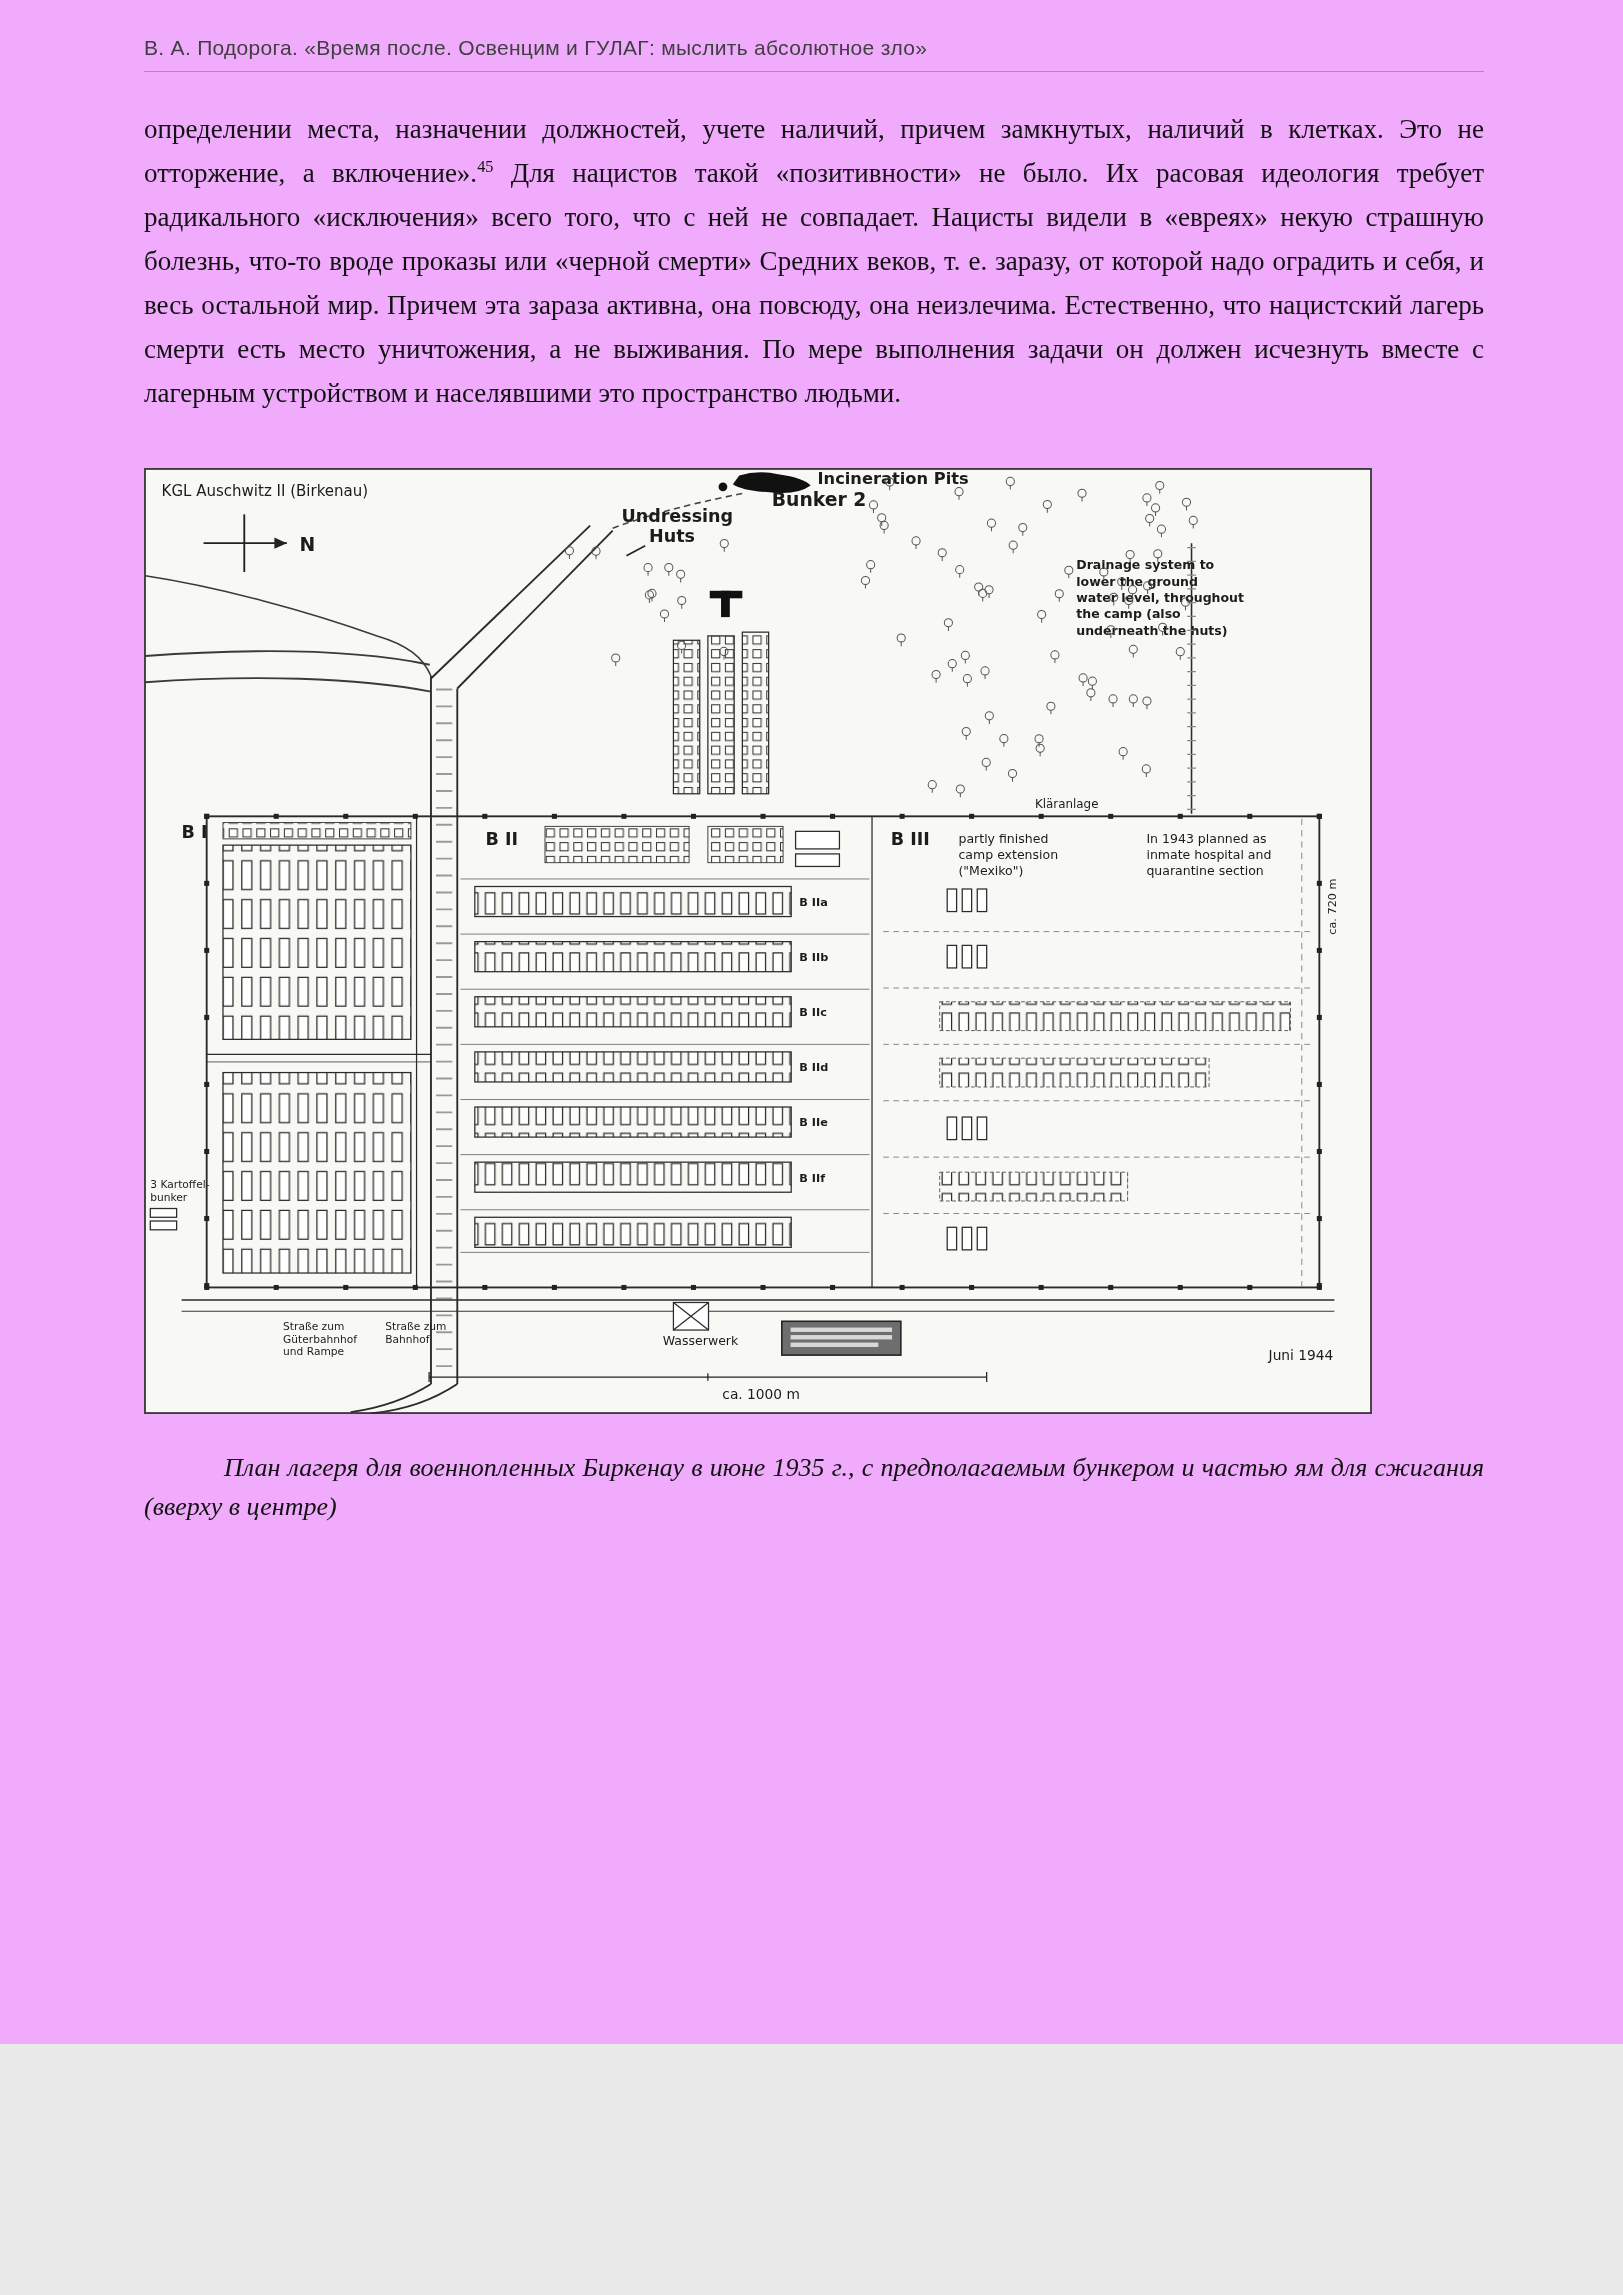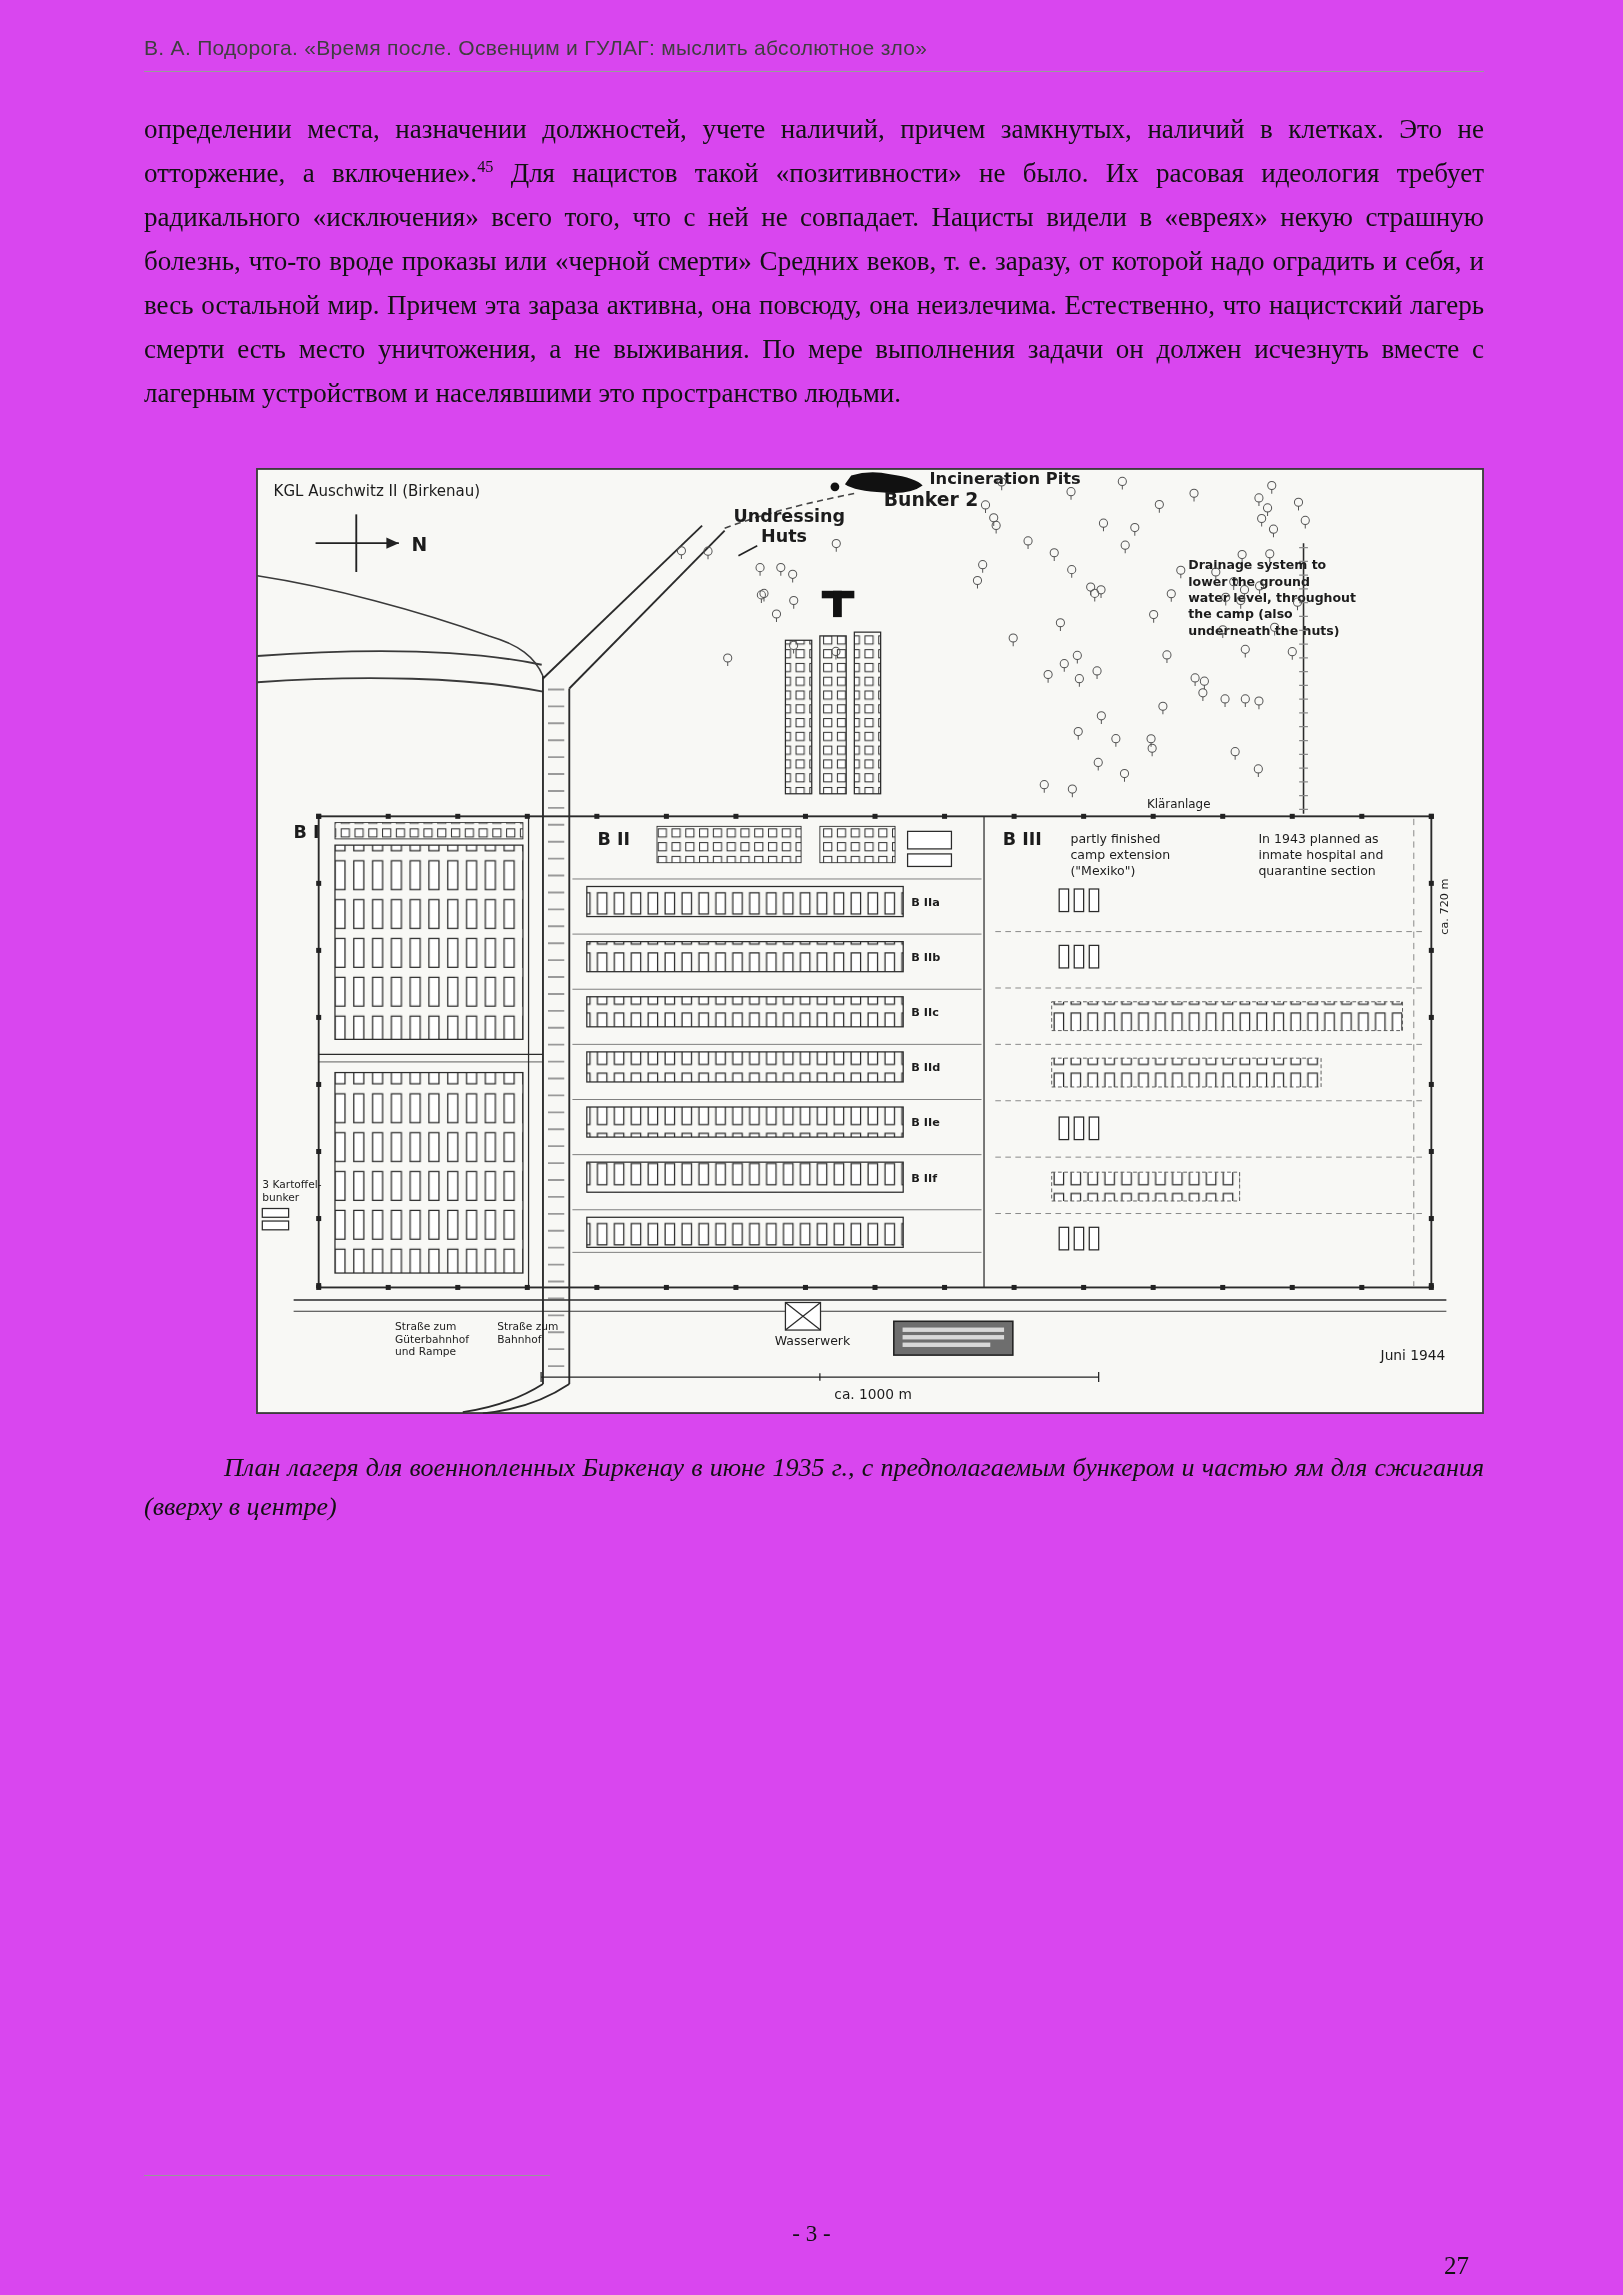--- a/index.html
+++ b/index.html
@@ -1,24 +1,24 @@
 <!DOCTYPE html>
 <html style="font-size:10px"><head>
 <meta charset="utf-8">
 <style>
   *{box-sizing:border-box}
   body{margin:0;background:#e9e9e9}
-  .page{width:1623px;height:2295px;position:relative;background:#d946ef;overflow:hidden;
+  .page{width:1623px;height:2044px;position:relative;background:#f0abfc;overflow:hidden;
         font-family:"Liberation Serif",serif;color:#121212}
   .content{padding:36px 139px 0 144px}
   .running-header{font-family:"Liberation Sans",sans-serif;font-size:21px;color:#3f3f3f;letter-spacing:0.3px}
   .header-rule{border:none;border-top:1.3px solid #9a9a9a;margin:11.3px 0 0}
   .body-paragraph{font-size:27px;line-height:1.63;text-align:justify;margin:35px 0 0}
   .body-paragraph sup{font-size:16.3px;line-height:0}
-  .map-figure{margin:53px 0 0;display:flex;justify-content:flex-end}
+  .map-figure{margin:53px 0 0;display:flex;justify-content:flex-start}
   .map-figure svg{display:block;background:#fbfbf9}
   svg text{font-family:"DejaVu Sans",sans-serif;fill:#1c1c1c}
   .caption{font-size:26px;font-style:italic;line-height:1.5;margin:34px 0 0;text-indent:80px;text-align:justify}
   .footnote-rule{position:absolute;left:144px;top:2175px;width:406px;border:none;border-top:1.3px solid #999;margin:0}
   .footnote{position:absolute;left:144px;right:139px;top:2188px;font-size:21px;line-height:1.45;margin:0;text-align:justify}
   .footnote .fn-first{text-indent:0;padding-left:60px;display:inline}
   .footnote sup{font-size:13px}
   .fn-line2{display:block}
   .page-center{position:absolute;left:0;right:0;top:2221px;text-align:center;font-size:23px}
   .page-number{position:absolute;right:154px;top:2252px;font-size:25px}

